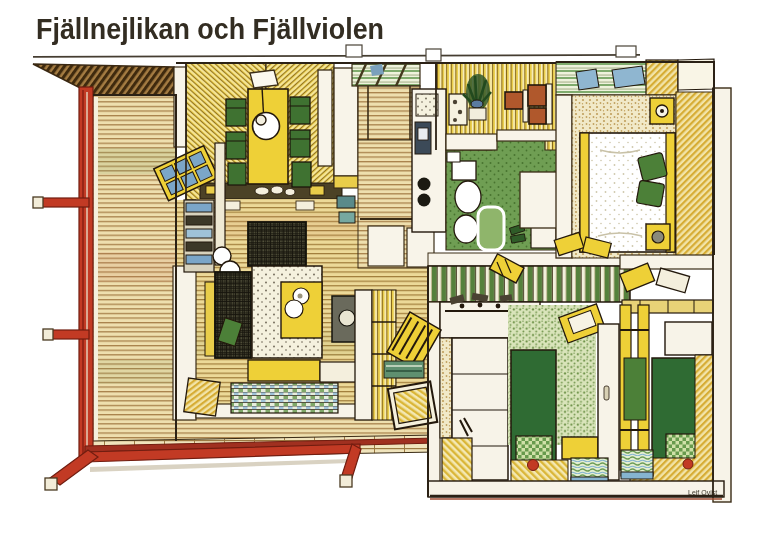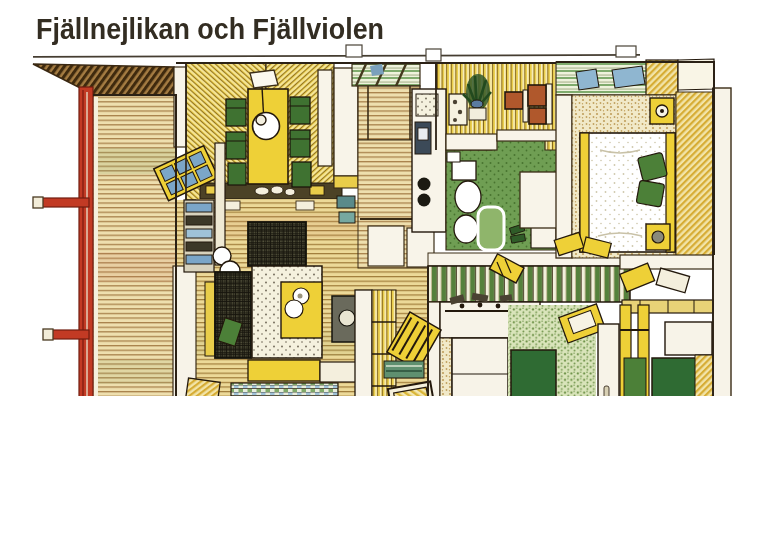--- a/index.html
+++ b/index.html
@@ -1,16 +1,16 @@
 <!DOCTYPE html>
 <html><head>
 <meta charset="utf-8">
 <style>
   html,body{margin:0;padding:0;background:#ffffff;}
-  #page{width:768px;height:396px;position:relative;font-family:"Liberation Sans",sans-serif;}
+  #page{width:768px;height:546px;position:relative;font-family:"Liberation Sans",sans-serif;}
 </style>
 </head>
 <body>
 <div id="page">
 <svg width="768" height="546" viewBox="0 0 768 546">
 <defs>
   <pattern id="hsTerr" width="8" height="4.6" patternUnits="userSpaceOnUse">
     <rect width="8" height="4.6" fill="#eedfae"></rect>
     <rect y="0" width="8" height="1.3" fill="#a8824c"></rect>
   </pattern>

